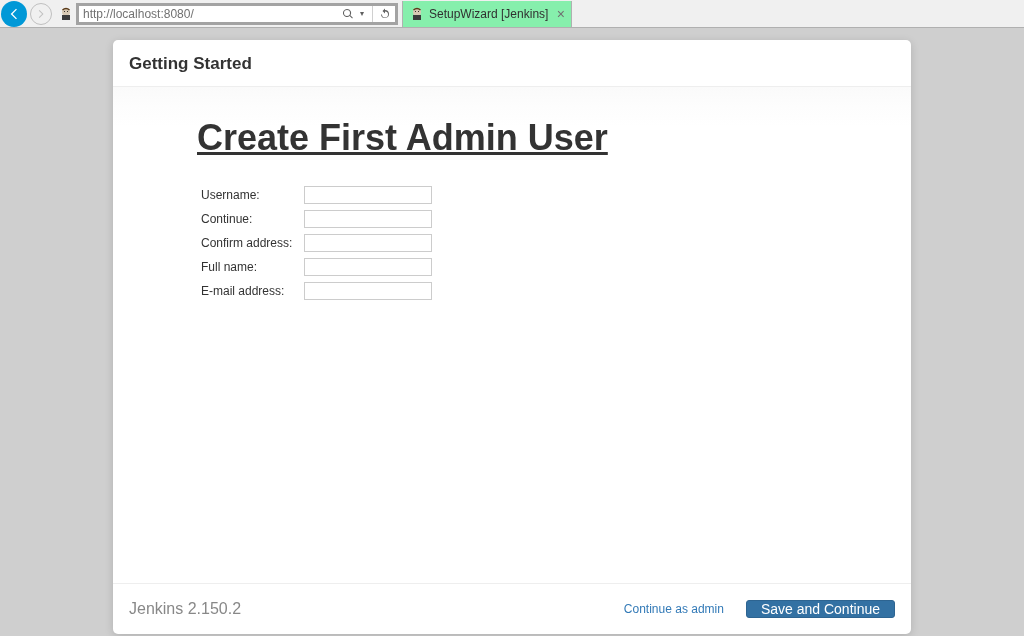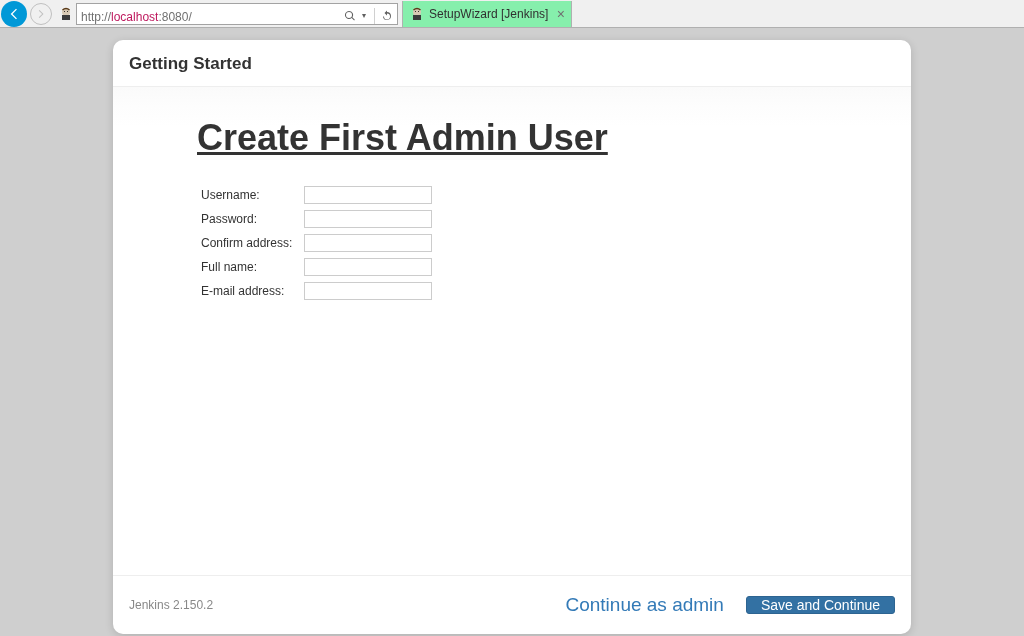--- a/index.html
+++ b/index.html
@@ -61,30 +61,30 @@
       justify-content: center;
     }
     .favicon svg {
       width: 16px;
       height: 16px;
     }
     .address-bar {
       flex: 0 0 322px;
       height: 22px;
       background: #fff;
-      border: 1px solid #a3a3a3;
+      border: 3px solid #a3a3a3;
       margin-left: 2px;
       display: flex;
-      align-items: flex-end;
+      align-items: center;
       padding: 0 4px;
       font-size: 12px;
       color: #707070;
     }
     .address-bar .host {
-      color: #be185d;
+      color: #737373;
     }
     .address-right {
       display: flex;
       align-items: center;
       gap: 4px;
       margin-left: auto;
       color: #606060;
     }
     .address-right svg {
       width: 12px;
@@ -136,21 +136,21 @@
       height: calc(636px - 28px);
       background: #cfcfcf;
       display: flex;
       justify-content: center;
       padding-top: 12px;
     }
     .modal {
       width: 798px;
       height: 594px;
       background: #fff;
-      border-radius: 10px;
+      border-radius: 5px;
       box-shadow: 0 2px 8px rgba(0,0,0,0.15);
       display: flex;
       flex-direction: column;
       position: relative;
     }
     .modal-header {
       padding: 14px 16px 12px 16px;
       border-bottom: 1px solid #eee;
     }
     .modal-header-title {
@@ -192,34 +192,34 @@
       font-size: 12px;
       padding: 0 2px;
     }
     .modal-footer {
       border-top: 1px solid #eee;
       padding: 12px 16px;
       display: flex;
       align-items: center;
     }
     .version {
-      font-size: 12px;
+      font-size: 16px;
       color: #888;
     }
     .footer-actions {
       margin-left: auto;
       display: flex;
       align-items: center;
       gap: 14px;
     }
     .link-btn {
       background: none;
       border: none;
       color: #337ab7;
-      font-size: 19px;
+      font-size: 12px;
       cursor: pointer;
       padding: 6px 8px;
     }
     .primary-btn {
       background: #3371a3;
       border: 1px solid #2d6491;
       color: #fff;
       font-size: 14px;
       padding: 0 14px;
       border-radius: 3px;
@@ -286,21 +286,21 @@
     </div>
     <div class="modal-body">
       <h1 class="page-heading">Create First Admin User</h1>
       <table class="form-table">
         <tbody>
             <tr>
           <td class="label-cell">Username:</td>
           <td><input type="text" style=""></td>
         </tr>
         <tr>
-          <td class="label-cell">Password:</td>
+          <td class="label-cell">Continue:</td>
           <td><input type="password" style=""></td>
         </tr>
         <tr>
           <td class="label-cell">Confirm address:</td>
           <td><input type="password" style=""></td>
         </tr>
         <tr>
           <td class="label-cell">Full name:</td>
           <td><input type="text" style=""></td>
         </tr>

